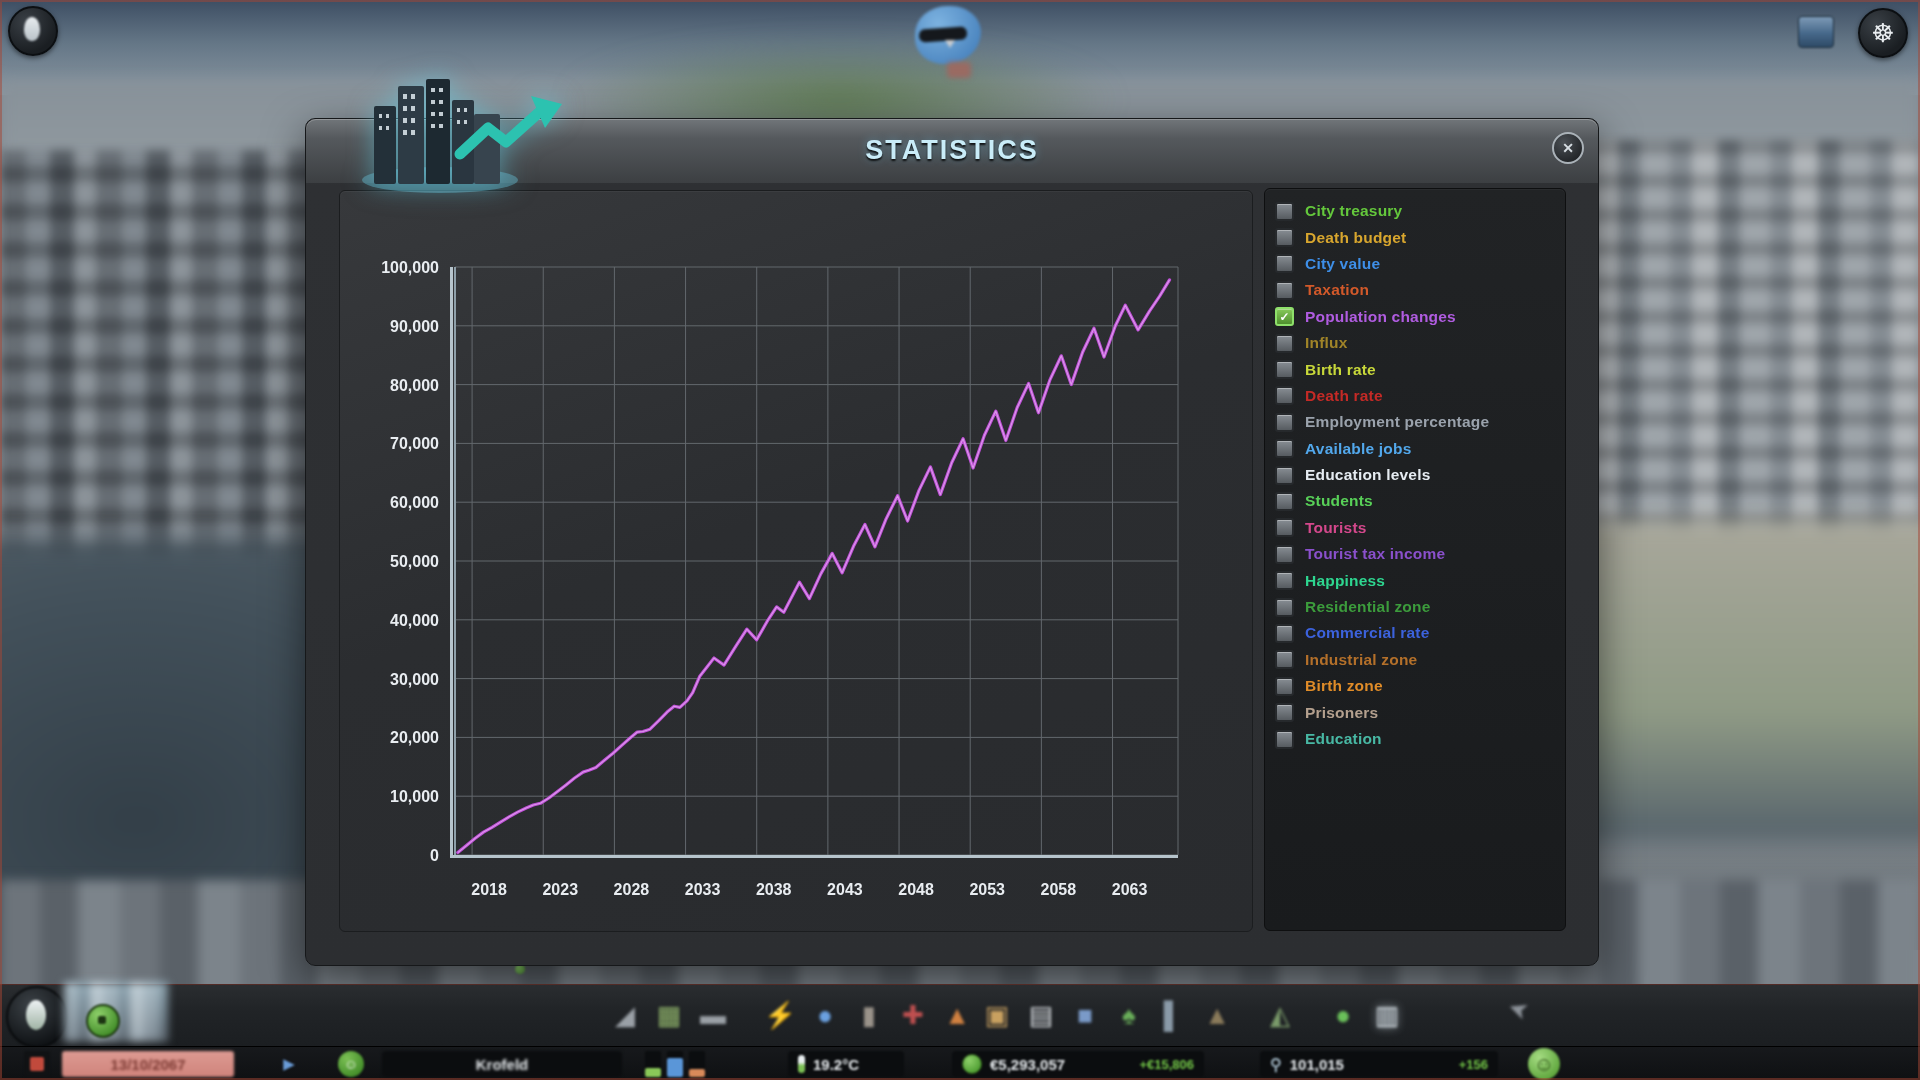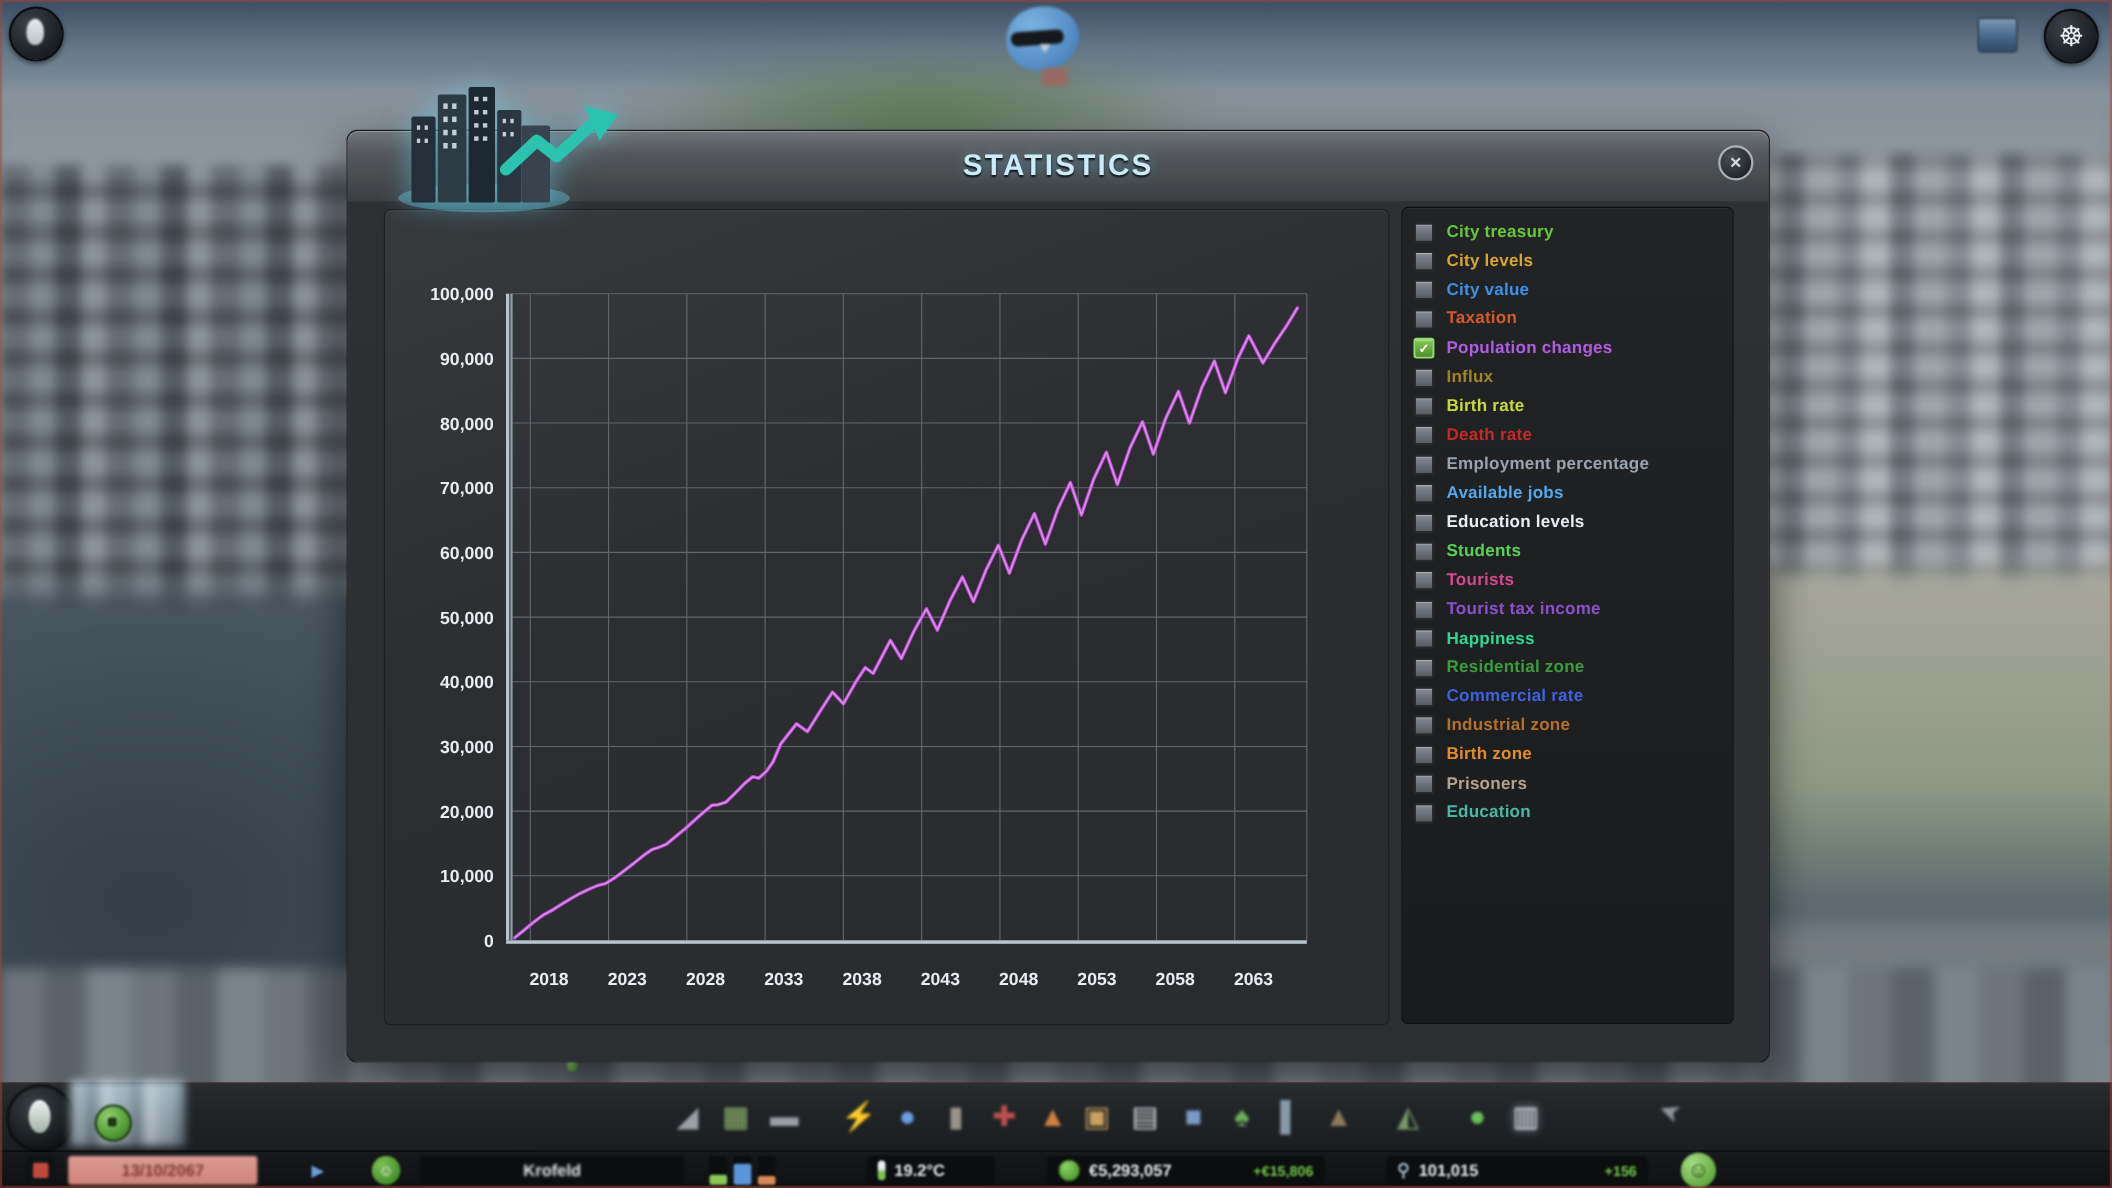--- a/index.html
+++ b/index.html
@@ -41,21 +41,21 @@
     clip-path:polygon(0 0,100% 0,50% 100%);}
   .chirper .logo{position:absolute;left:42px;top:60px;width:24px;height:16px;border-radius:4px;
     background:#9a6a62;filter:blur(2px);}
   .map-btn{position:absolute;left:1798px;top:16px;width:34px;height:30px;border-radius:4px;filter:blur(1px);
     background:linear-gradient(180deg,#7d9ab6 0%,#46688a 55%,#2e4a66 100%);border:1px solid #20303e;}
   .gear-glyph{position:absolute;left:0;top:0;width:100%;height:100%;display:flex;align-items:center;
     justify-content:center;color:#e9edf0;font-size:26px;}
   .green-dot{position:absolute;left:515px;top:964px;width:10px;height:10px;border-radius:50%;
     background:radial-gradient(circle at 35% 30%,#9be07a,#4f9a30);filter:blur(1px);}
   
-  .stats-panel{position:absolute;left:315px;top:118px;width:1292px;height:846px;border-radius:10px;
+  .stats-panel{position:absolute;left:305px;top:118px;width:1292px;height:846px;border-radius:10px;
     background:linear-gradient(180deg,#3a3d40 0%,#2e3033 8%,#2c2e31 100%);
     border:1px solid #16181a;box-shadow:0 14px 40px rgba(0,0,0,.55), inset 0 1px 0 rgba(255,255,255,.10);}
   .panel-header{position:absolute;left:0;top:0;width:100%;height:64px;border-radius:10px 10px 0 0;
     background:linear-gradient(180deg,#71767a 0%,#55595d 30%,#3c3f42 100%);
     box-shadow:inset 0 1px 0 rgba(255,255,255,.25);}
   .panel-title{position:absolute;left:0;top:16px;width:100%;text-align:center;font-size:27px;font-weight:bold;
     letter-spacing:2px;color:#c9ecf8;text-shadow:0 2px 2px rgba(0,0,0,.85),0 0 10px rgba(110,200,235,.45);}
   .close-btn{position:absolute;right:14px;top:13px;width:28px;height:28px;border-radius:50%;cursor:pointer;
     background:radial-gradient(circle at 35% 30%,#4a4f54,#232629 75%);border:2px solid #aab2b8;
     color:#d6dde2;display:flex;align-items:center;justify-content:center;font-size:14px;font-weight:bold;}
@@ -219,21 +219,21 @@
       </svg>
   </div>
 
   <div class="legend-panel" id="legend">
       <div class="legend-row">
         <span class="cb"></span>
         <span class="legend-label" style="color: rgb(100, 200, 60);">City treasury</span>
       </div>
       <div class="legend-row">
         <span class="cb"></span>
-        <span class="legend-label" style="color: rgb(216, 166, 46);">City levels</span>
+        <span class="legend-label" style="color: rgb(216, 166, 46);">Death budget</span>
       </div>
       <div class="legend-row">
         <span class="cb"></span>
         <span class="legend-label" style="color: rgb(62, 143, 232);">City value</span>
       </div>
       <div class="legend-row">
         <span class="cb"></span>
         <span class="legend-label" style="color: rgb(210, 89, 42);">Taxation</span>
       </div>
       <div class="legend-row">

